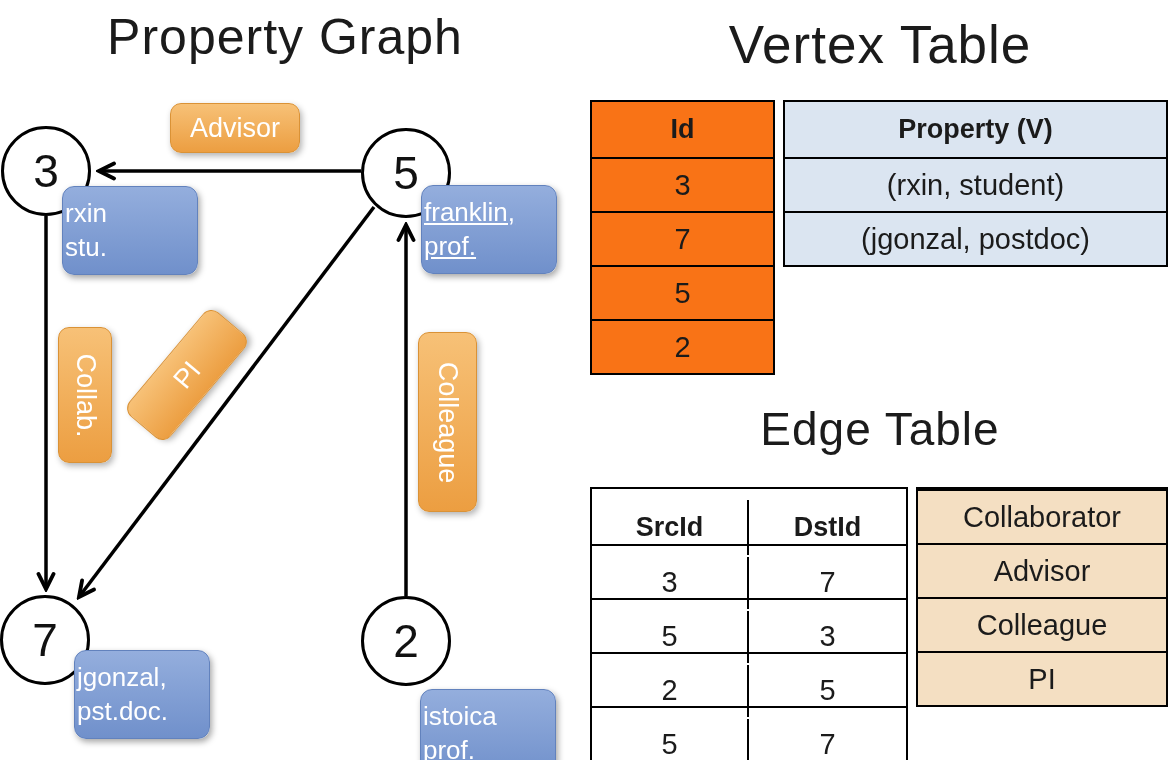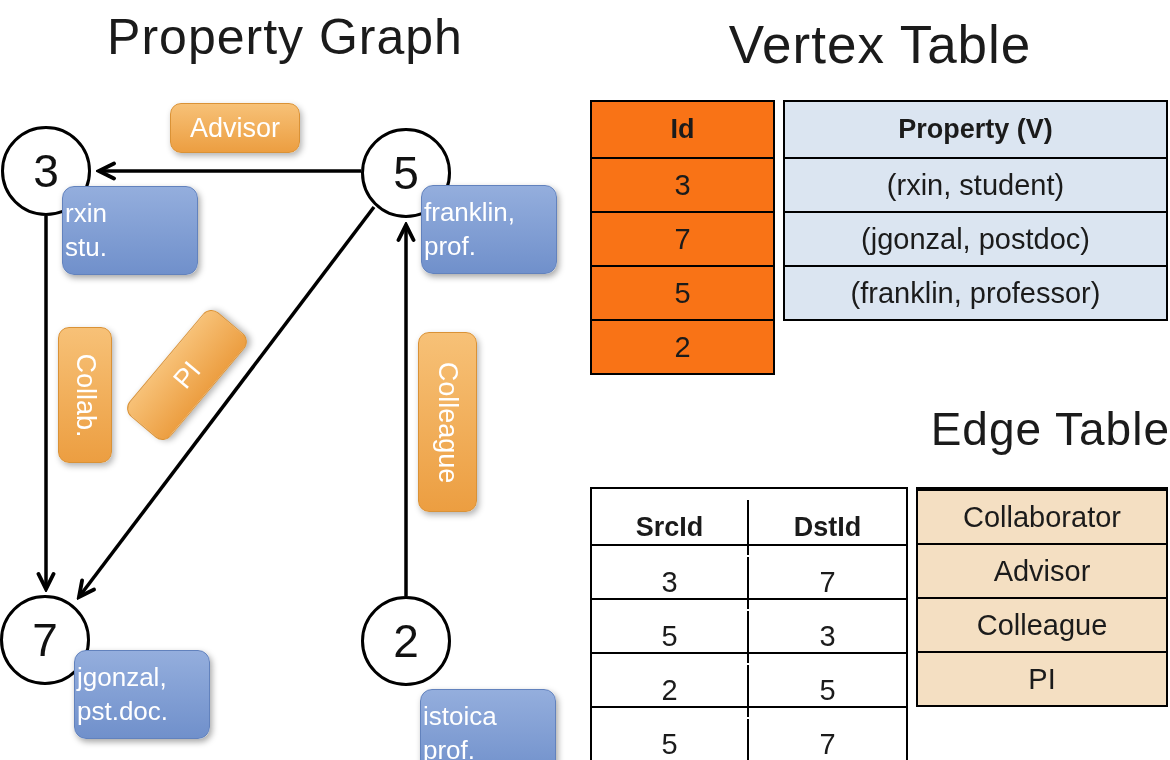--- a/index.html
+++ b/index.html
@@ -8,21 +8,21 @@
     --vfill:#dbe5f1; --efill:#f4dfc2; --ink:#1b1b1b;
   }
   html,body{margin:0;padding:0;background:#ffffff;}
   .stage{
     position:relative;width:1170px;height:760px;overflow:hidden;background:#fff;
     font-family:"Liberation Sans", sans-serif;color:var(--ink);
   }
   .title{position:absolute;text-align:center;color:#1b1b1b;letter-spacing:1px;}
   .title-graph{left:0;top:8px;width:570px;font-size:50px;}
   .title-vertex{left:590px;top:14px;width:580px;font-size:53px;}
-  .title-edge{left:590px;top:402px;width:580px;font-size:46px;text-align:right;}
+  .title-edge{left:590px;top:402px;width:580px;font-size:46px;}
 
   svg.edges{position:absolute;left:0;top:0;width:570px;height:760px;}
 
   .node{
     position:absolute;width:90px;height:90px;border-radius:50%;
     border:3.5px solid #000;background:#fff;box-sizing:border-box;
     display:flex;align-items:center;justify-content:center;
     font-size:46px;color:#111;
   }
   .node-3{left:1px;top:126px;}
@@ -31,21 +31,21 @@
   .node-2{left:361px;top:596px;}
 
   .vlabel{
     position:absolute;width:136px;height:89px;border-radius:12px;box-sizing:border-box;
     background:linear-gradient(to bottom,var(--blue-top),var(--blue-bot));
     border:1.5px solid var(--blue-border);
     box-shadow:2px 3px 6px rgba(0,0,0,.35);
     color:#fff;font-size:26px;line-height:1.32;padding:9px 6px 0 2px;
   }
   .vlabel-rxin{left:62px;top:186px;}
-  .vlabel-franklin{left:421px;top:185px;}
+  .vlabel-franklin{left:421px;top:185px;text-decoration:underline;}
   .vlabel-jgonzal{left:74px;top:650px;}
   .vlabel-istoica{left:420px;top:689px;}
 
   .elabel{
     position:absolute;border-radius:11px;box-sizing:border-box;
     background:linear-gradient(to bottom,var(--orange-top),var(--orange-bot));
     border:1.5px solid var(--orange-border);
     box-shadow:2px 3px 6px rgba(0,0,0,.3);
     color:#fff;display:flex;align-items:center;justify-content:center;
     font-size:27px;
@@ -141,21 +141,20 @@
     <div class="trow head">Id</div>
     <div class="trow">3</div>
     <div class="trow">7</div>
     <div class="trow">5</div>
     <div class="trow">2</div>
   </div>
   <div class="tcol vertex-prop">
     <div class="trow head">Property (V)</div>
     <div class="trow">(rxin, student)</div>
     <div class="trow">(jgonzal, postdoc)</div>
-    <div class="trow">(franklin, professor)</div>
   </div>
 
   <div class="title title-edge">Edge Table</div>
 
   <div class="tcol edge-ids">
     <div class="trow head split">
       <div class="cell">SrcId</div>
       <div class="cell">DstId</div>
     </div>
     <div class="trow split">

